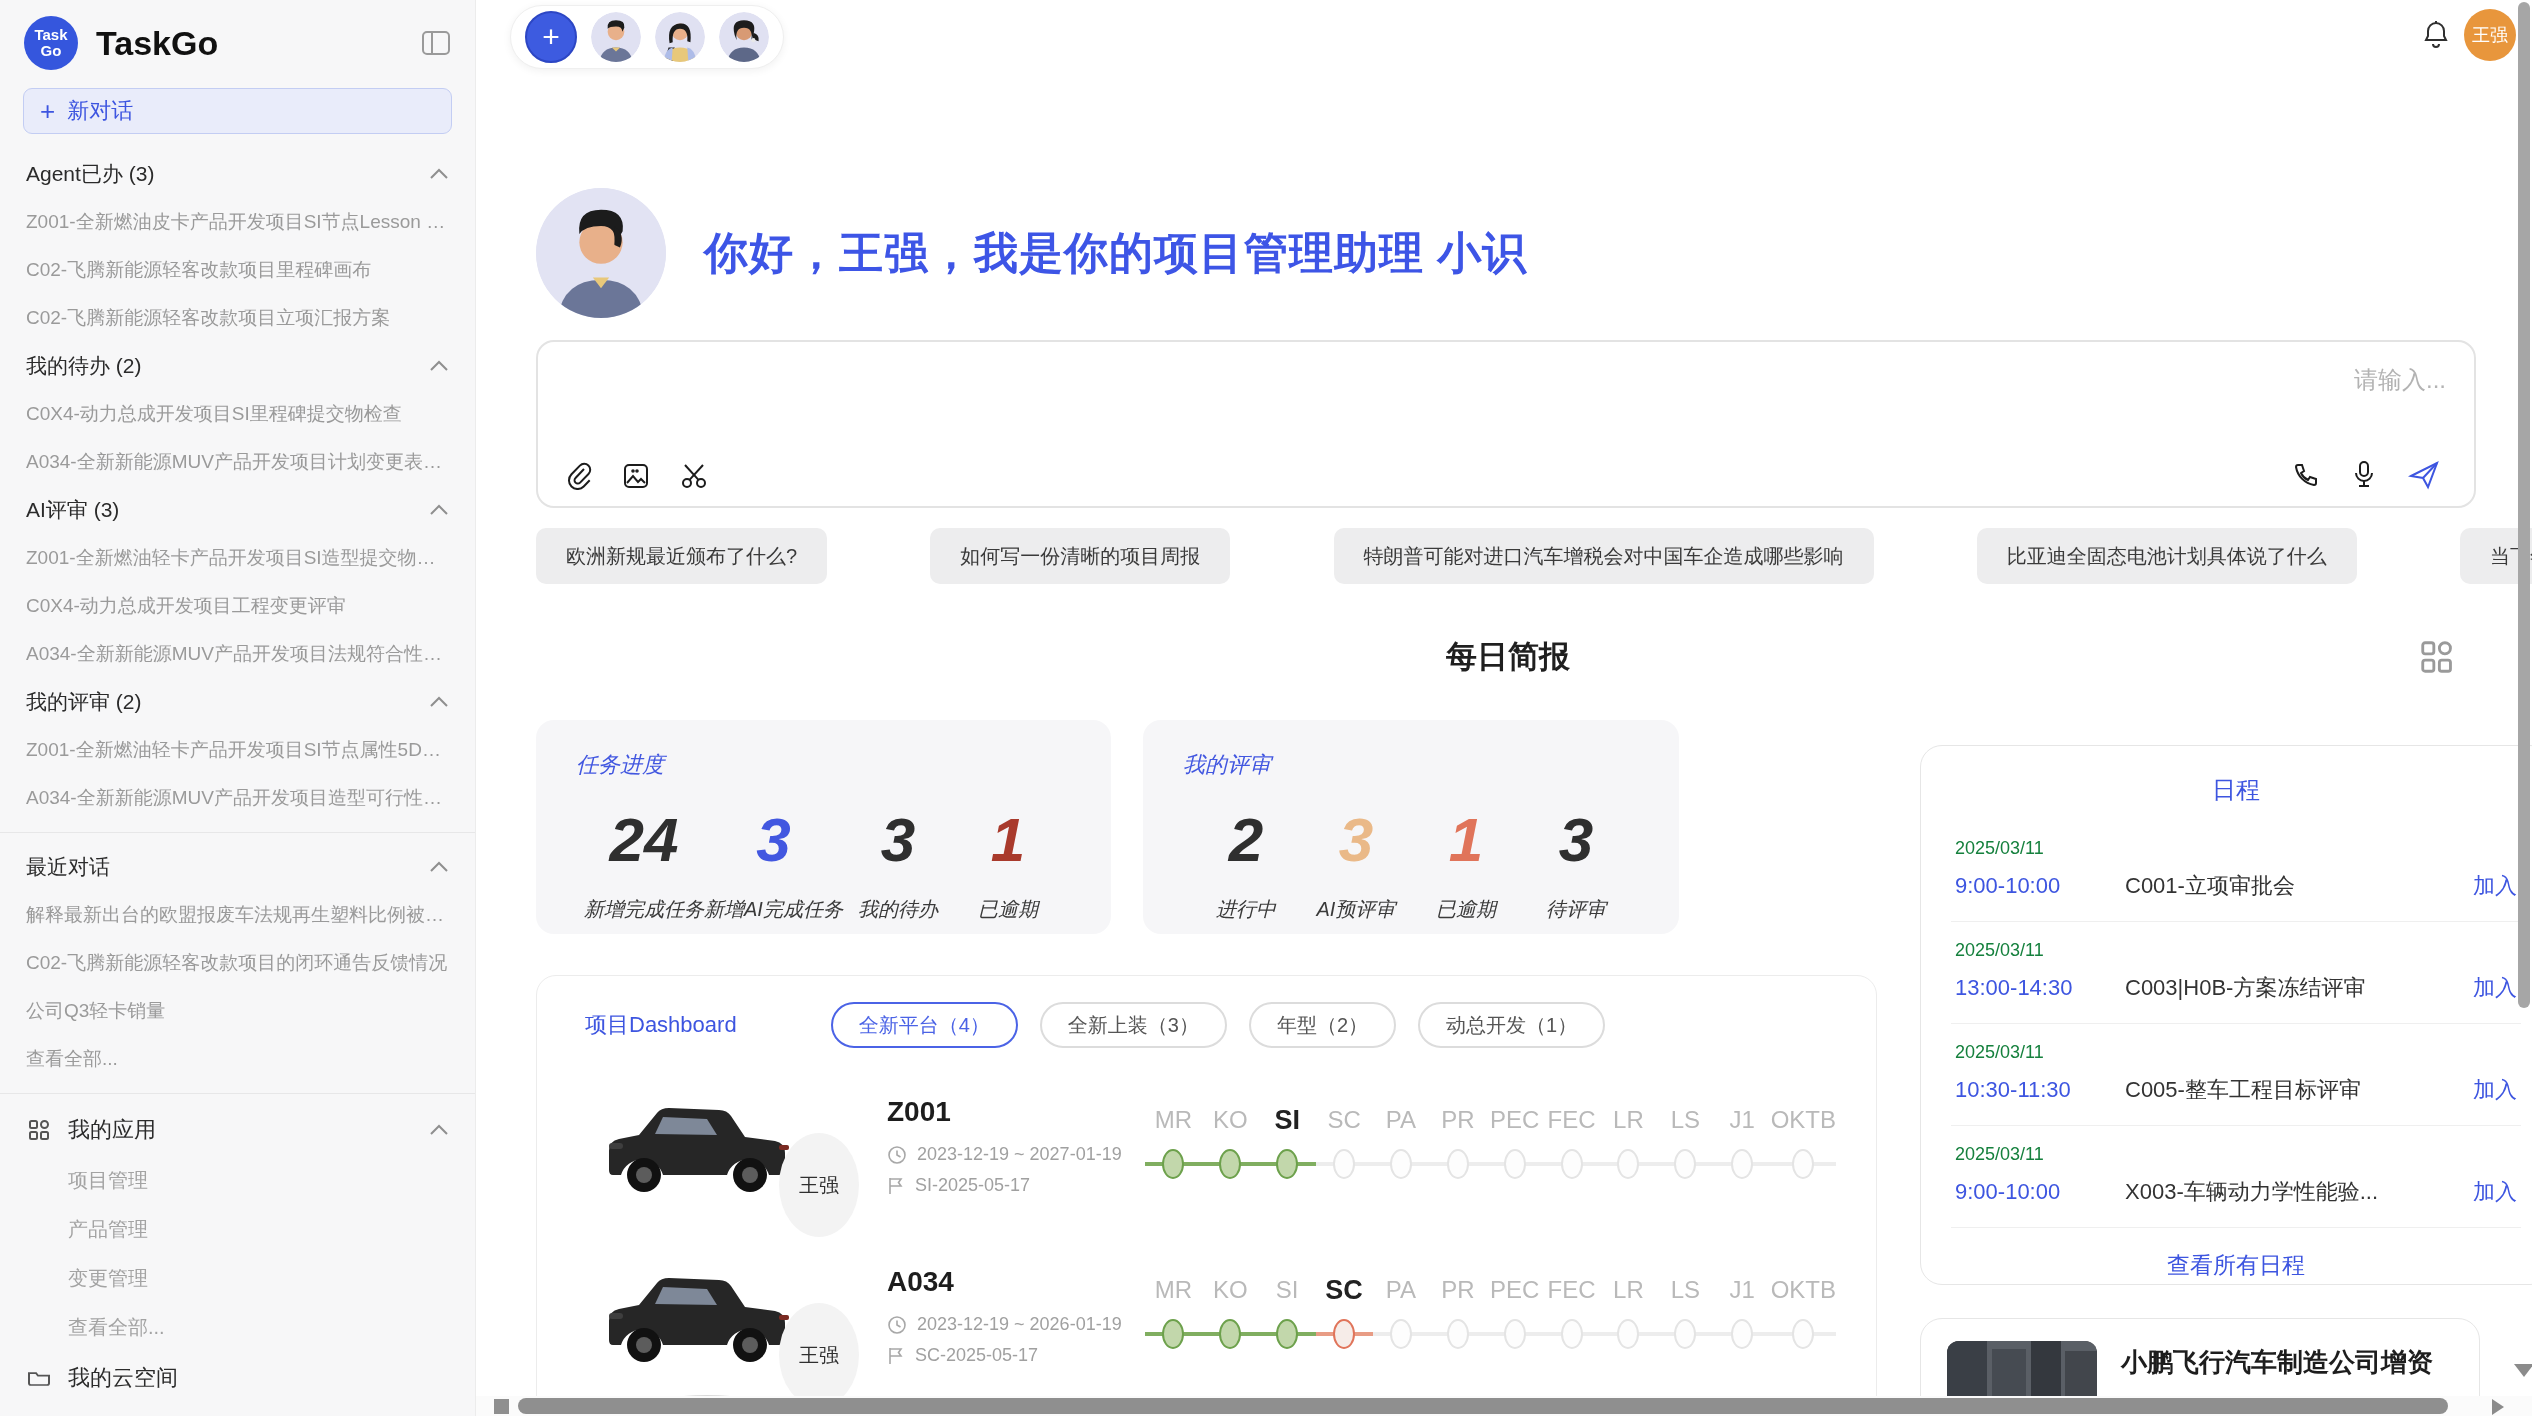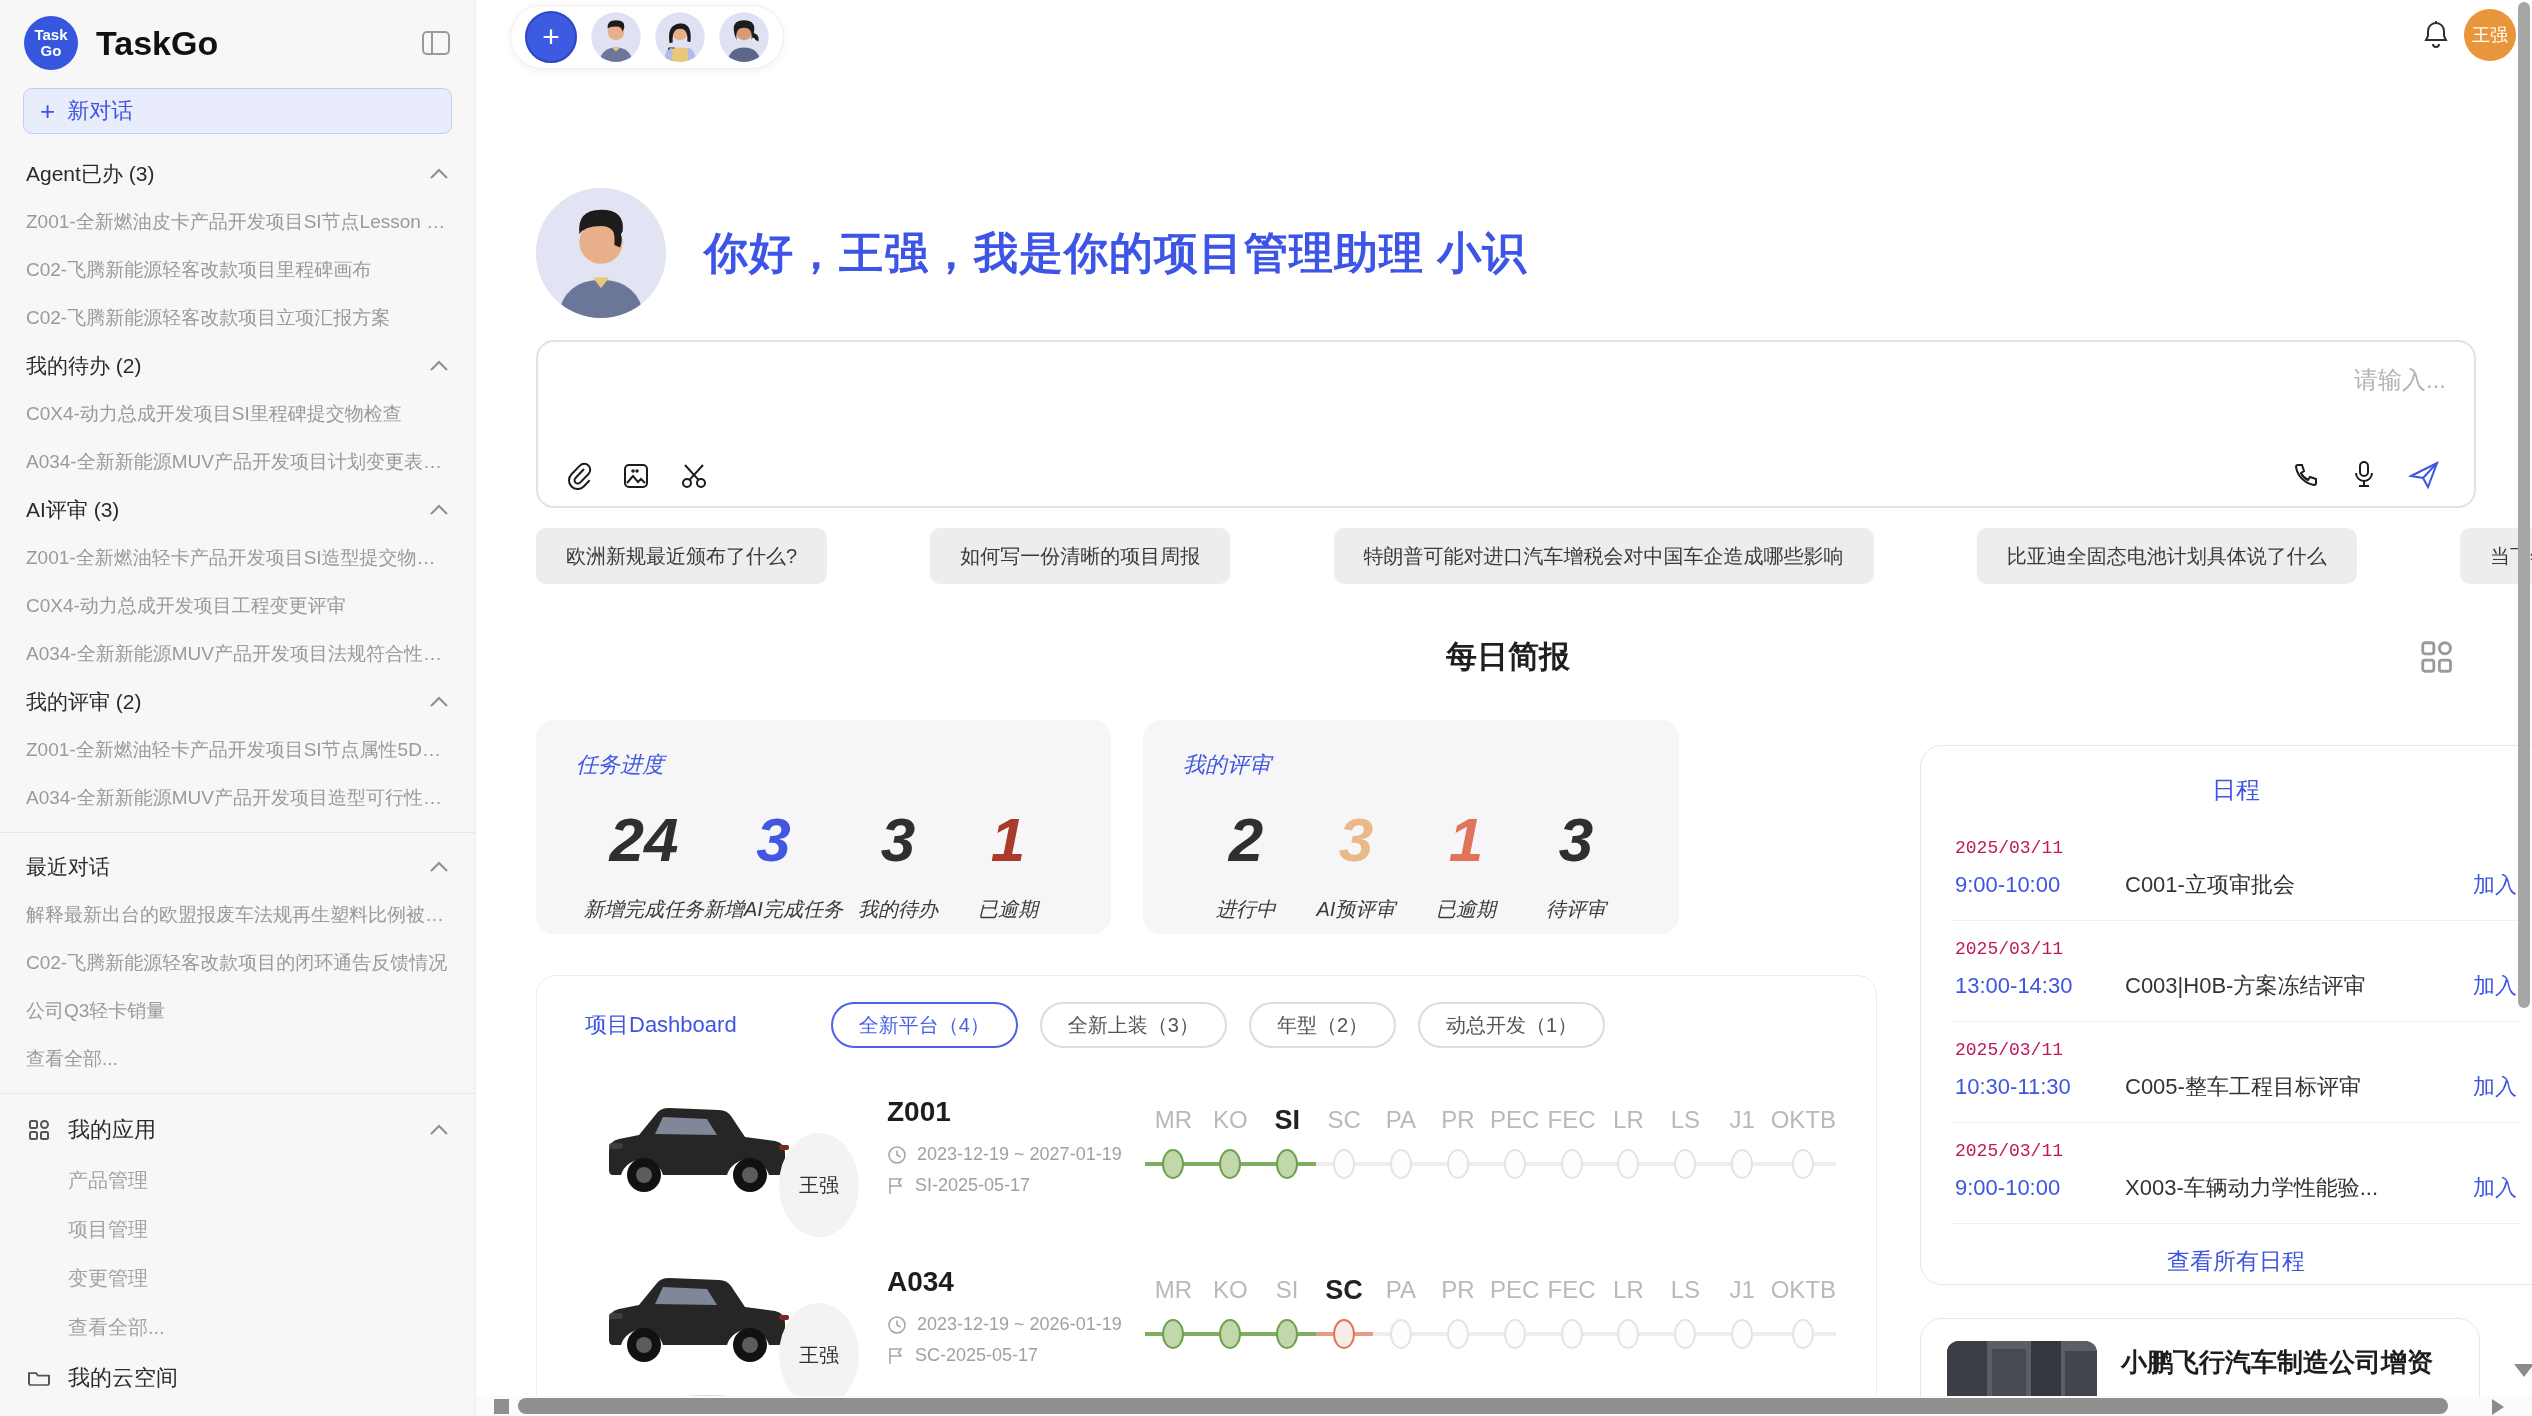--- a/index.html
+++ b/index.html
@@ -87,21 +87,21 @@
   .ms-dot { position:absolute; left:50%; top:7px; width:22px; height:30px; margin-left:-11px; border-radius:50%; background:#fdfdfd; border:2px solid #e4e4e4; }
   .ms.done .ms-dot { background:#c2d7ab; border-color:#6da14c; }
   .ms.overdue .ms-dot { background:#f6ece8; border-color:#e0745a; }
   .third-hint { position:absolute; left:110px; bottom:-6px; width:120px; height:26px; border-radius:50% 50% 0 0; background:#b9b9b9; opacity:.55; }
 
   
   .sched-card { position:absolute; left:1920px; top:745px; width:632px; height:540px; background:#fff; border:1px solid #e6e6e6; border-radius:22px; padding:28px 30px 0 30px; }
   .sched-title { text-align:center; color:#3d55e0; font-size:24px; margin-bottom:14px; }
   .ev { padding:18px 4px 20px 4px; border-bottom:1px solid #efefef; }
   .ev:last-of-type { border-bottom:1px solid #efefef; }
-  .ev-date { font-size:18px; color:#be185d;font-family:Liberation Mono, monospace; }
+  .ev-date { font-size:18px; color:#15803d; }
   .ev-line { display:flex; align-items:center; margin-top:12px; }
   .ev-time { font-size:22px; color:#3d55e0; width:170px; flex:none; }
   .ev-name { font-size:22px; color:#333; flex:1; white-space:nowrap; overflow:hidden; text-overflow:ellipsis; }
   .ev-join { font-size:22px; color:#3d55e0; cursor:pointer; margin-left:12px; }
   .sched-foot { text-align:center; color:#3d55e0; font-size:23px; padding:22px 0; cursor:pointer; }
 
   .news-card { position:absolute; left:1920px; top:1318px; width:560px; height:120px; background:#fff; border:1px solid #e6e6e6; border-radius:22px; padding:22px 26px; display:flex; gap:24px; overflow:hidden; }
   .news-img { width:150px; height:110px; border-radius:12px; overflow:hidden; flex:none; background:#4a4a4a; }
   .news-title { font-size:26px; font-weight:700; color:#1d1d1d; margin-top:4px; }
   .news-snippet { font-size:22px; color:#8a8a8a; margin-top:22px; line-height:30px; }
@@ -249,23 +249,23 @@
       <span>我的应用</span>
       <span class="sp"></span>
       <span class="chev">
         <svg width="20" height="12" viewBox="0 0 20 12" fill="none" stroke="currentColor" stroke-width="2">
             <polyline points="2,10 10,2 18,10"></polyline>
           </svg>
       </span>
     </div>
     <div>
 
+        <div class="sb-sub">项目管理</div>
+
         <div class="sb-sub">产品管理</div>
-
-        <div class="sb-sub">项目管理</div>
 
         <div class="sb-sub">变更管理</div>
 
         <div class="sb-sub">查看全部...</div>
       </div>
 
     <div class="sb-row">
       <span class="ric">
         <svg width="24" height="20" viewBox="0 0 24 20" fill="none" stroke="currentColor" stroke-width="2">
             <path d="M2 6 h7 l2 3 h11 v9 a2 2 0 0 1 -2 2 h-16 a2 2 0 0 1 -2 -2 z" transform="scale(1,0.85)"></path>

